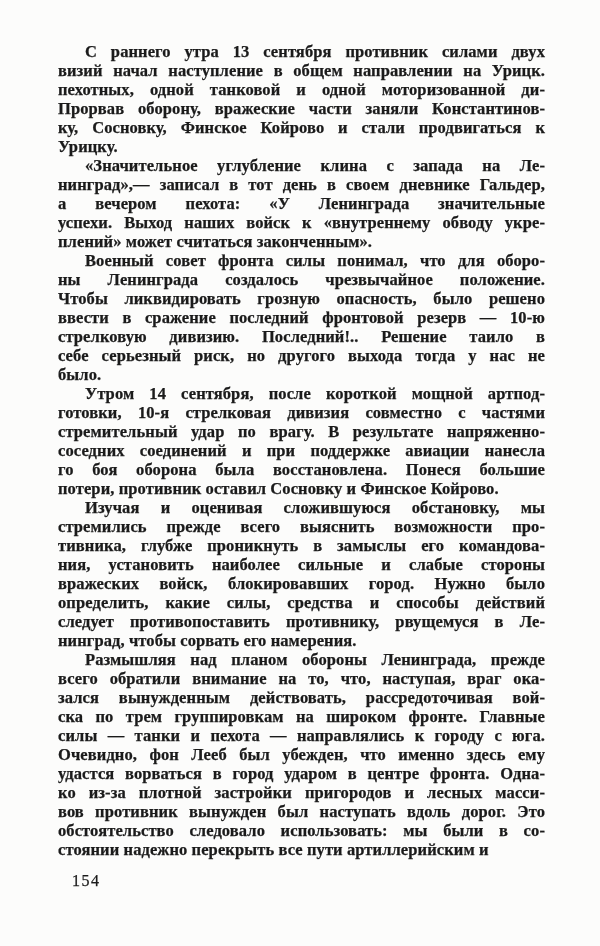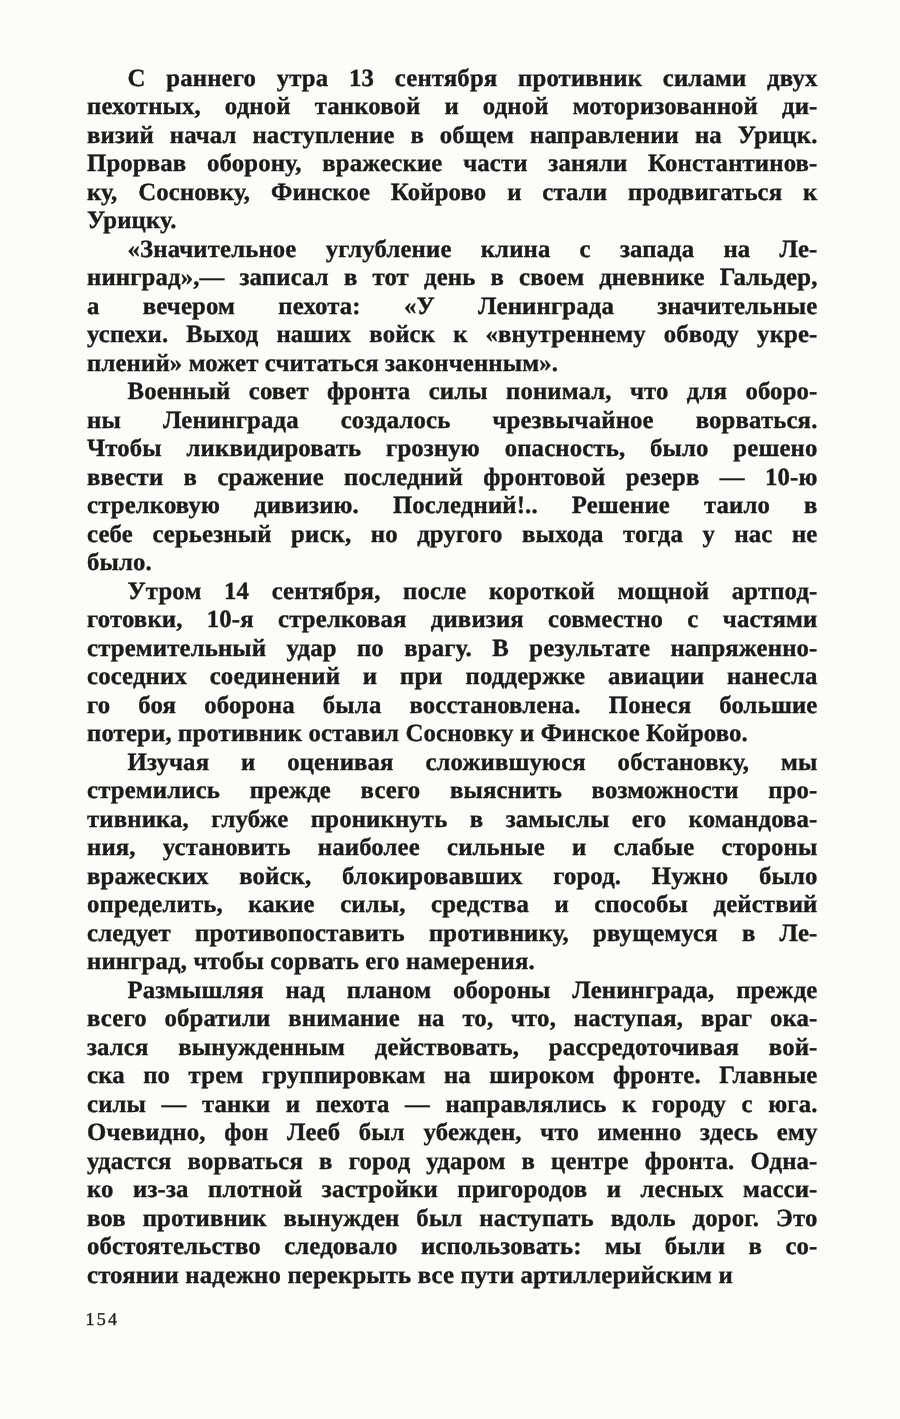--- a/index.html
+++ b/index.html
@@ -40,50 +40,50 @@
     letter-spacing: 0.1px;
   }
   .line.first {
     text-indent: 27px;
   }
   .line.last {
     text-align-last: left;
   }
   .page-number {
     position: absolute;
-    left: 57px;
+    left: 72px;
     top: 872px;
-    font-size: 12px;
+    font-size: 16px;
     letter-spacing: 1.5px;
     -webkit-text-stroke: 0.25px currentColor;
   }
 </style>
 </head>
 <body>
 
 <div class="page">
   <div class="text-block">
       <div class="paragraph">
         <div class="line first">С раннего утра 13 сентября противник силами двух</div>
+        <div class="line">визий начал наступление в общем направлении на Урицк.</div>
         <div class="line">пехотных, одной танковой и одной моторизованной ди-</div>
-        <div class="line">визий начал наступление в общем направлении на Урицк.</div>
         <div class="line">Прорвав оборону, вражеские части заняли Константинов-</div>
         <div class="line">ку, Сосновку, Финское Койрово и стали продвигаться к</div>
         <div class="line last">Урицку.</div>
       </div>
       <div class="paragraph">
         <div class="line first">«Значительное углубление клина с запада на Ле-</div>
         <div class="line">нинград»,— записал в тот день в своем дневнике Гальдер,</div>
         <div class="line">а вечером пехота: «У Ленинграда значительные</div>
         <div class="line">успехи. Выход наших войск к «внутреннему обводу укре-</div>
         <div class="line last">плений» может считаться законченным».</div>
       </div>
       <div class="paragraph">
         <div class="line first">Военный совет фронта силы понимал, что для оборо-</div>
-        <div class="line">ны Ленинграда создалось чрезвычайное ворваться.</div>
+        <div class="line">ны Ленинграда создалось чрезвычайное положение.</div>
         <div class="line">Чтобы ликвидировать грозную опасность, было решено</div>
         <div class="line">ввести в сражение последний фронтовой резерв — 10-ю</div>
         <div class="line">стрелковую дивизию. Последний!.. Решение таило в</div>
         <div class="line">себе серьезный риск, но другого выхода тогда у нас не</div>
         <div class="line last">было.</div>
       </div>
       <div class="paragraph">
         <div class="line first">Утром 14 сентября, после короткой мощной артпод-</div>
         <div class="line">готовки, 10-я стрелковая дивизия совместно с частями</div>
         <div class="line">стремительный удар по врагу. В результате напряженно-</div>

